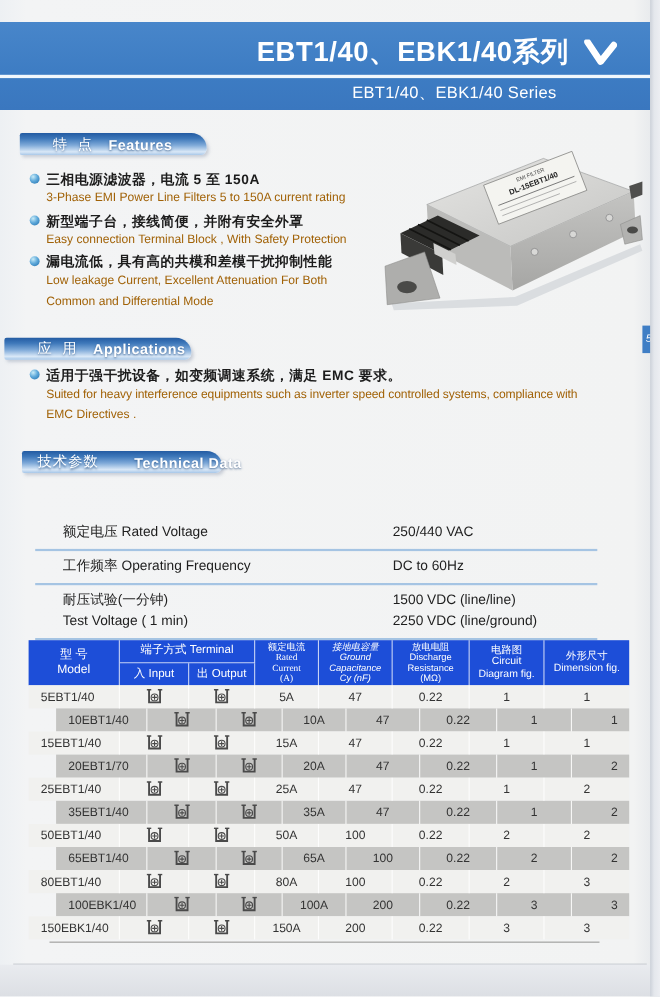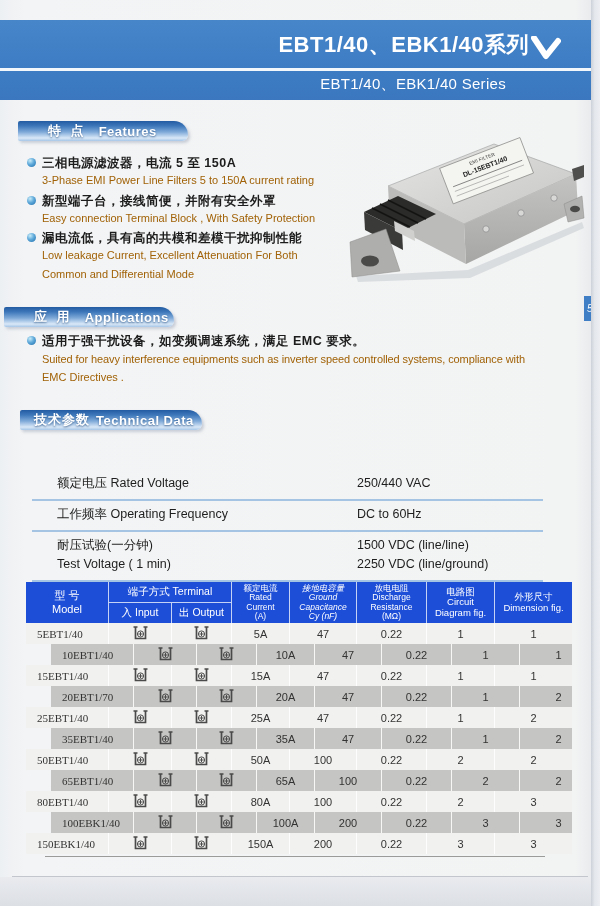--- a/index.html
+++ b/index.html
@@ -9,40 +9,40 @@
     background:linear-gradient(90deg,#edf0f3 0%,#f3f4f5 4%,#f2f3f3 96%,#e3e6ea 100%);
   }
 
   
   .header-band {
     position:absolute; left:0; top:20px; width:591px; height:80px;
     background:linear-gradient(180deg,#4886ca 0%,#3d7cc3 60%,#3a77bf 100%);
   }
   .header-divider { position:absolute; left:0; top:48px; width:100%; height:3px; background:#f2f7fc; }
   .title-cn {
-    position:absolute; right:62px; top:10px; color:#ffffff;
-    font-size:22px; font-weight:bold; letter-spacing:0.5px; white-space:nowrap;
+    position:absolute; right:74px; top:10px; color:#ffffff;
+    font-size:25px; font-weight:bold; letter-spacing:0.5px; white-space:nowrap;
   }
   .title-en {
     position:absolute; right:85px; top:55px; color:#ffffff;
     font-size:15px; letter-spacing:0.3px; white-space:nowrap;
   }
   .header-arrow { position:absolute; right:30px; top:16px; }
 
   
   .banner {
     position:absolute; height:20px; box-sizing:border-box;
     background:linear-gradient(180deg,#235ba2 0%,#3e78ba 25%,#7ea9d8 55%,#d9e8f7 85%,#a6c6e8 100%);
     border-radius:2px 14px 6px 2px;
     display:flex; align-items:center;
     color:#fff; text-shadow:0 1px 2px rgba(20,60,110,.65);
     box-shadow:2px 2px 3px rgba(120,135,160,.35);
     white-space:nowrap;
   }
-  .banner-cn { font-size:13px; font-weight:bold; letter-spacing:3px; }
+  .banner-cn { font-size:13px; font-weight:normal; letter-spacing:3px; }
   .banner-en { font-size:13px; font-weight:bold; margin-left:12px; letter-spacing:0.5px; }
 
   
   .bullet {
     position:absolute; left:27px; width:9px; height:9px; border-radius:50%;
     background:radial-gradient(circle at 35% 30%, #c8ecf8 0%, #5fa9da 45%, #1d6dab 100%);
   }
   .txt { position:absolute; left:42px; white-space:nowrap; color:#a16207; font-size:11px; }
   .txt.cn { font-weight:bold; color:#1c1c1c; font-size:12.5px; letter-spacing:0.5px; }
 
@@ -66,36 +66,36 @@
     color:#fff; display:flex; align-items:center; justify-content:center;
     text-align:center; white-space:pre-line; line-height:1.1;
     border-right:1px solid rgba(255,255,255,.75); box-sizing:border-box;
     font-size:8.5px;
   }
   .dth:last-child { border-right:none; }
   .dth-model   { grid-column:1; grid-row:1/3; font-size:11px; line-height:1.25; }
   .dth-terminal{ grid-column:2/4; grid-row:1; border-bottom:1px solid rgba(255,255,255,.75); font-size:10.5px; }
   .dth-input   { grid-column:2; grid-row:2; font-size:10.5px; }
   .dth-output  { grid-column:3; grid-row:2; font-size:10.5px; }
-  .dth-rated   { grid-column:4; grid-row:1/3; }
+  .dth-rated   { grid-column:4; grid-row:1/3;font-family:Liberation Serif, serif; }
   .dth-ground  { grid-column:5; grid-row:1/3;font-style:italic; }
   .dth-disch   { grid-column:6; grid-row:1/3; }
   .dth-circuit { grid-column:7; grid-row:1/3; font-size:9.5px; }
   .dth-dim     { grid-column:8; grid-row:1/3; font-size:9.5px; }
 
   .dt-row { height:21px; }
   .dt-row-light { background:#f1f1ef; }
   .dt-row-dark  { background:#c5c5c3;margin-left:25px; }
   .dt-cell {
     display:flex; align-items:center; justify-content:center;
     font-size:11px; color:#333; border-right:1px solid rgba(255,255,255,.85);
     box-sizing:border-box; overflow:hidden;
   }
   .dt-cell:last-child { border-right:none; }
-  .dt-model { justify-content:flex-start; padding-left:11px;font-family:Liberation Serif, serif; }
+  .dt-model { justify-content:flex-start; padding-left:11px; }
   .table-endline { position:absolute; left:45px; top:856px; width:500px; height:1px; background:#9b9b99; }
 
   
   .page-tab {
     position:absolute; left:584px; top:296px; width:16px; height:25px;
     background:#3f7ec5; color:#fff; font-size:10px; font-style:italic;
     display:flex; align-items:center; padding-left:3px; box-sizing:border-box;
   }
   .page-right-edge {
     position:absolute; left:591px; top:0; width:9px; height:906px;
@@ -184,21 +184,21 @@
 
   <div class="banner" style="left:4px; top:307px; width:170px; padding-left:30px;">
     <span class="banner-cn">应  用</span>
     <span class="banner-en">Applications</span>
   </div>
   <span class="bullet" style="top:336px"></span>
   <div class="txt cn" style="top:333px">适用于强干扰设备，如变频调速系统，满足 EMC 要求。</div>
   <div class="txt en" style="top:353px; letter-spacing:-0.1px;">Suited for heavy interference equipments such as inverter speed controlled systems, compliance with</div>
   <div class="txt en" style="top:371px">EMC Directives .</div>
 
-  <div class="banner" style="left:20px; top:410px; width:182px; padding-left:14px;">
+  <div class="banner" style="left:20px; top:410px; width:182px; padding-left:14px;gap:26px;">
     <span class="banner-cn" style="letter-spacing:1px;">技术参数</span>
     <span class="banner-en" style="margin-left:6px;">Technical Data</span>
   </div>
 
   <div class="tech">
     <div class="t-row">
       <div class="t-label">额定电压  Rated Voltage</div>
       <div class="t-value">250/440 VAC</div>
     </div>
     <div class="t-row">

